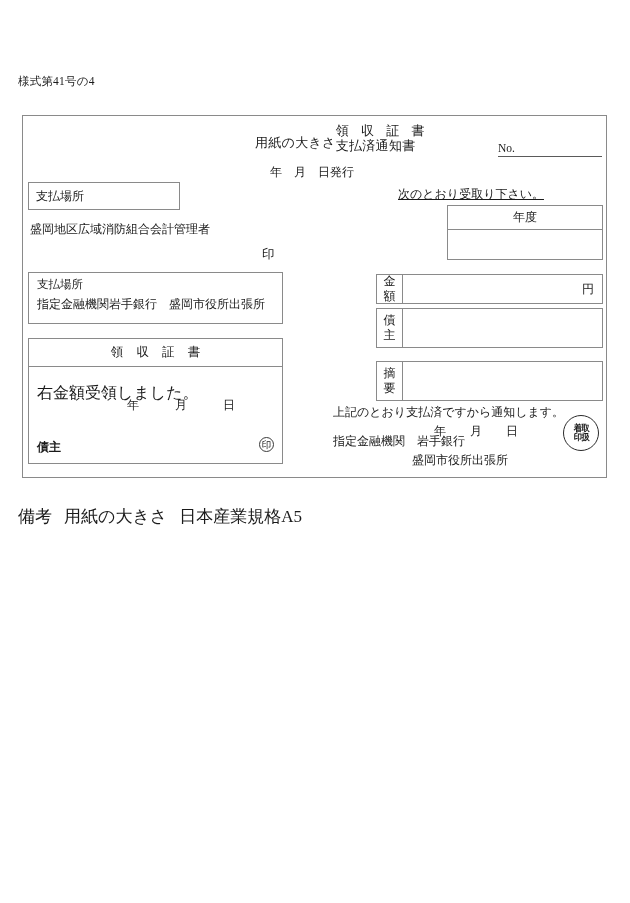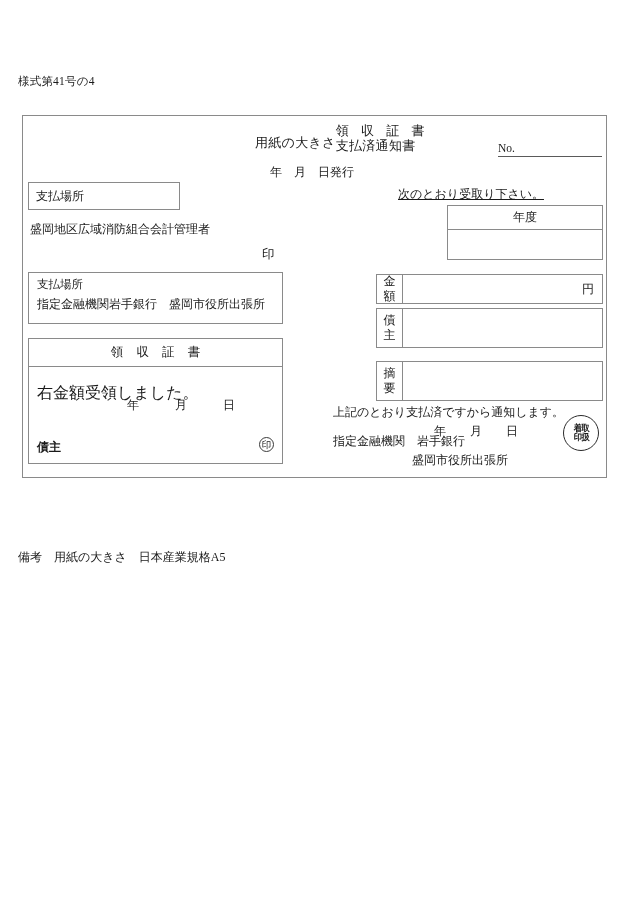--- a/index.html
+++ b/index.html
@@ -290,23 +290,22 @@
     font-family: "DejaVu Sans", sans-serif;
     font-weight: bold;
     transform: scaleX(0.92);
   }
 
   
   .footer-note {
     position: absolute;
     left: 18px;
     top: 505px;
-    font-size: 12px;
-    white-space: nowrap;
-    margin-top: 44px;
+    font-size: 17px;
+    white-space: nowrap;
   }
   .footer-note .gap { display: inline-block; width: 12px; }
 </style>
 </head>
 <body>
 
 <div class="page">
 
   <div class="form-code">様式第41号の4</div>
 

